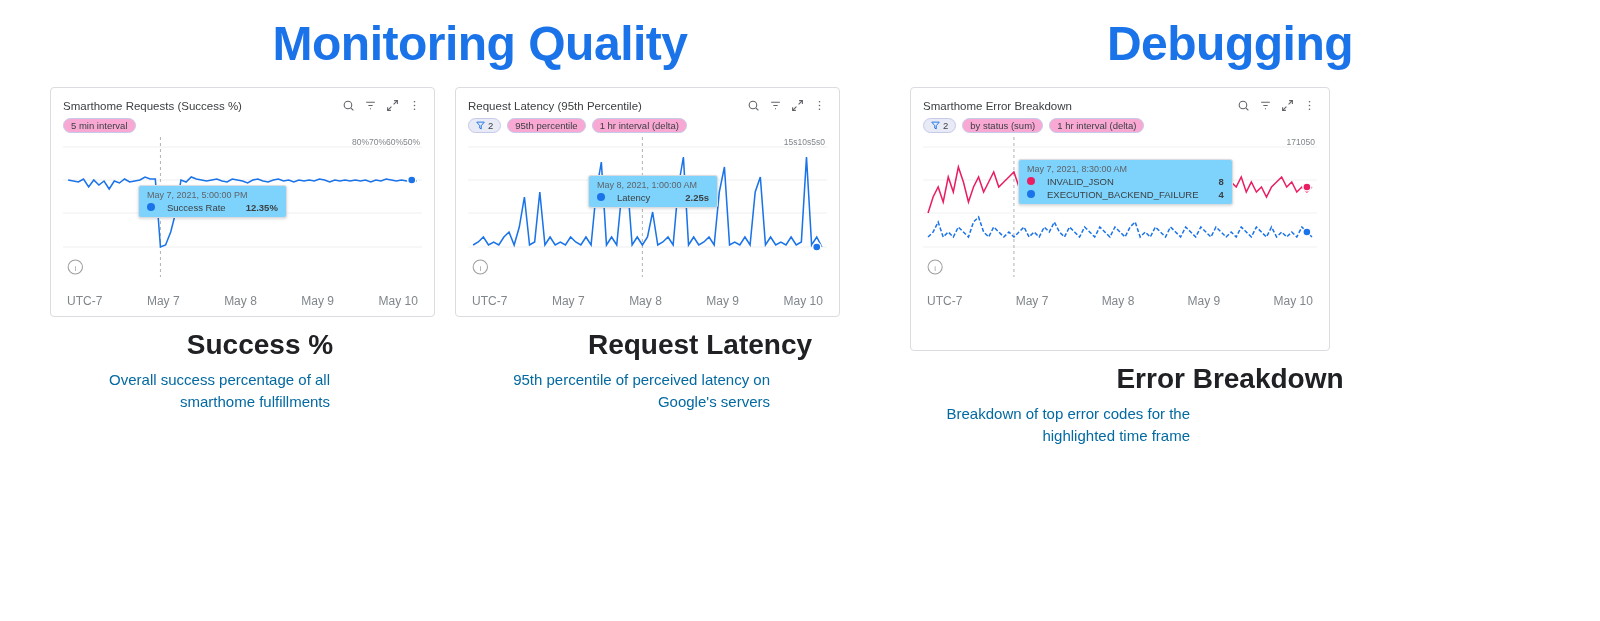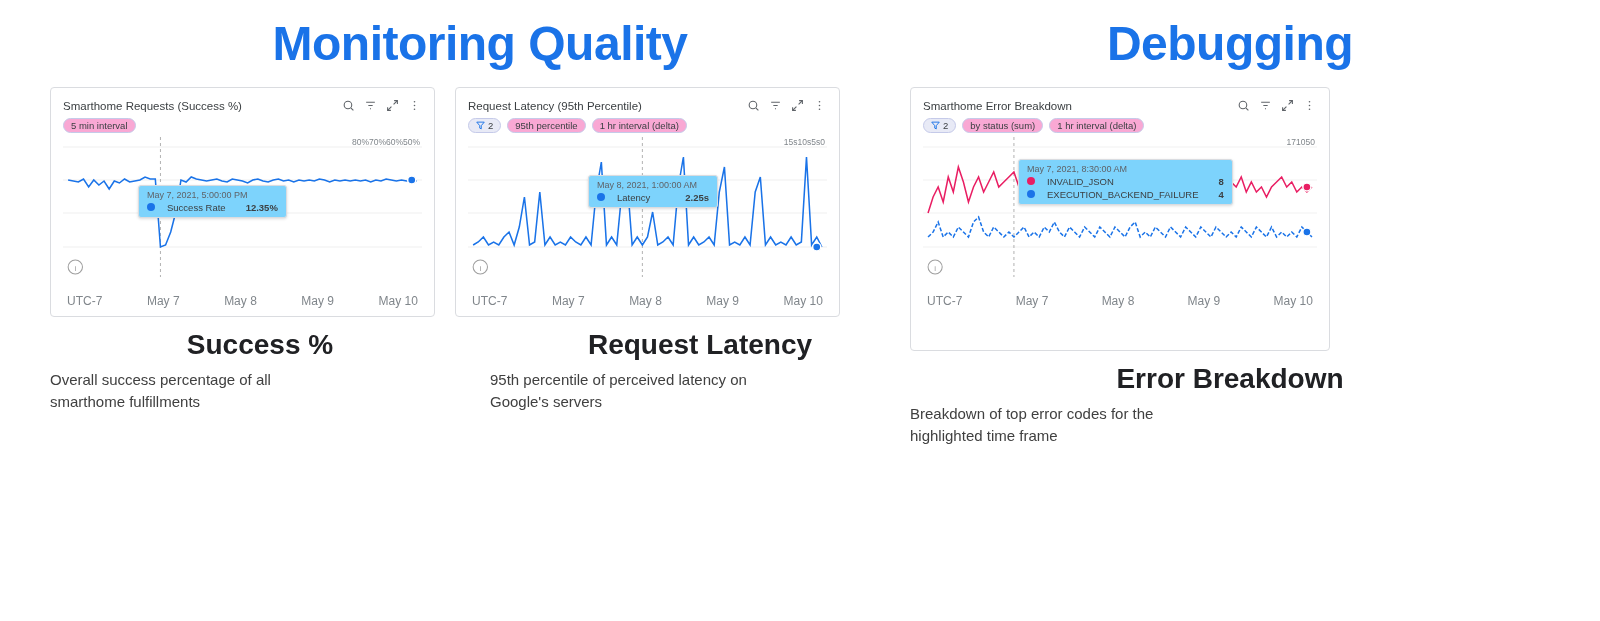--- a/index.html
+++ b/index.html
@@ -139,22 +139,22 @@
     }
     .label-title {
       font-size: 28px;
       font-weight: 700;
       color: #202124;
       margin-bottom: 8px;
       text-align: center;
     }
     .label-desc {
       font-size: 15px;
-      color: #404040;
-      text-align: left;
+      color: #0369a1;
+      text-align: right;
       line-height: 1.5;
       max-width: 280px;
     }
 
     
     .main-layout {
       display: flex;
       flex-direction: row;
       width: 1600px;
       padding: 18px 50px 16px 50px;

